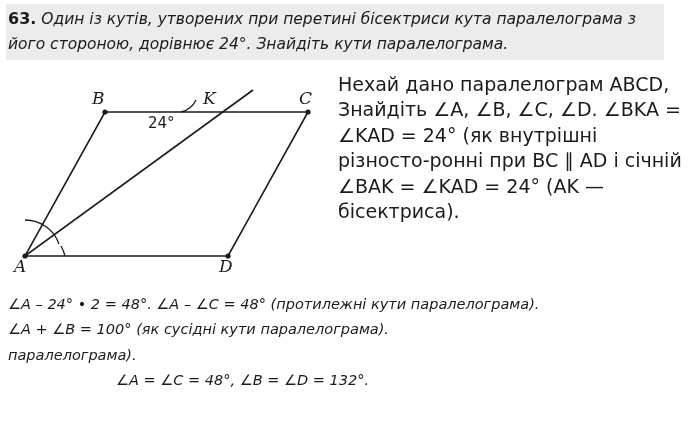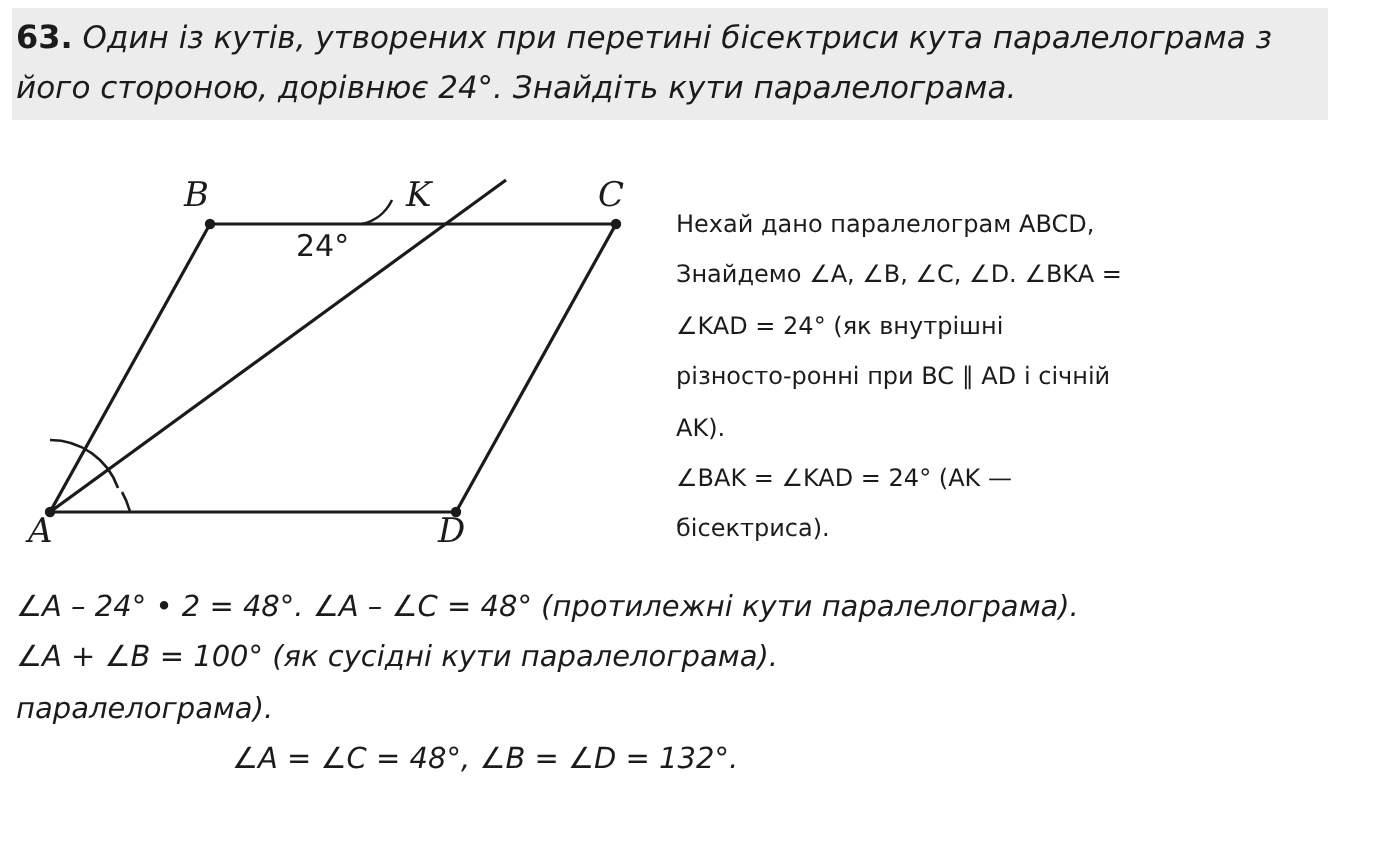--- a/index.html
+++ b/index.html
@@ -67,23 +67,23 @@
     top: 34px;
     font-family: "DejaVu Sans", sans-serif;
     font-style: normal;
     font-size: 15px;
     text-align: center;
   }
   
   .solution-right {
     position: absolute;
     left: 338px;
-    top: 100px;
+    top: 72px;
     width: 352px;
-    font-size: 12px;
+    font-size: 19px;
     line-height: 25.4px;
   }
   .solution-right p {
     margin: 0;
   }
   
   .solution-bottom {
     position: absolute;
     left: 8px;
     top: 292px;
@@ -129,24 +129,23 @@
     <span class="fig-label lbl-B">B</span>
     <span class="fig-label lbl-K">K</span>
     <span class="fig-label lbl-C">C</span>
     <span class="fig-label lbl-A">A</span>
     <span class="fig-label lbl-D">D</span>
     <span class="ang-24">24°</span>
   </div>
 
   <div class="solution-right">
     <p>Нехай дано паралелограм ABCD,</p>
-    <p>Знайдемо ∠A, ∠B, ∠C, ∠D. ∠BKA =</p>
+    <p>Знайдіть ∠A, ∠B, ∠C, ∠D. ∠BKA =</p>
     <p>∠KAD = 24° (як внутрішні</p>
     <p>різносто-ронні при BC ∥ AD і січній</p>
-    <p>AK).</p>
     <p>∠BAK = ∠KAD = 24° (AK —</p>
     <p>бісектриса).</p>
   </div>
 
   <div class="solution-bottom">
     <p>∠A – 24° • 2 = 48°. ∠A – ∠C = 48° (протилежні кути паралелограма).</p>
     <p>∠A + ∠B = 100° (як сусідні кути паралелограма).</p>
     <p>паралелограма).</p>
     <p class="final-line">∠A = ∠C = 48°, ∠B = ∠D = 132°.</p>
   </div>

